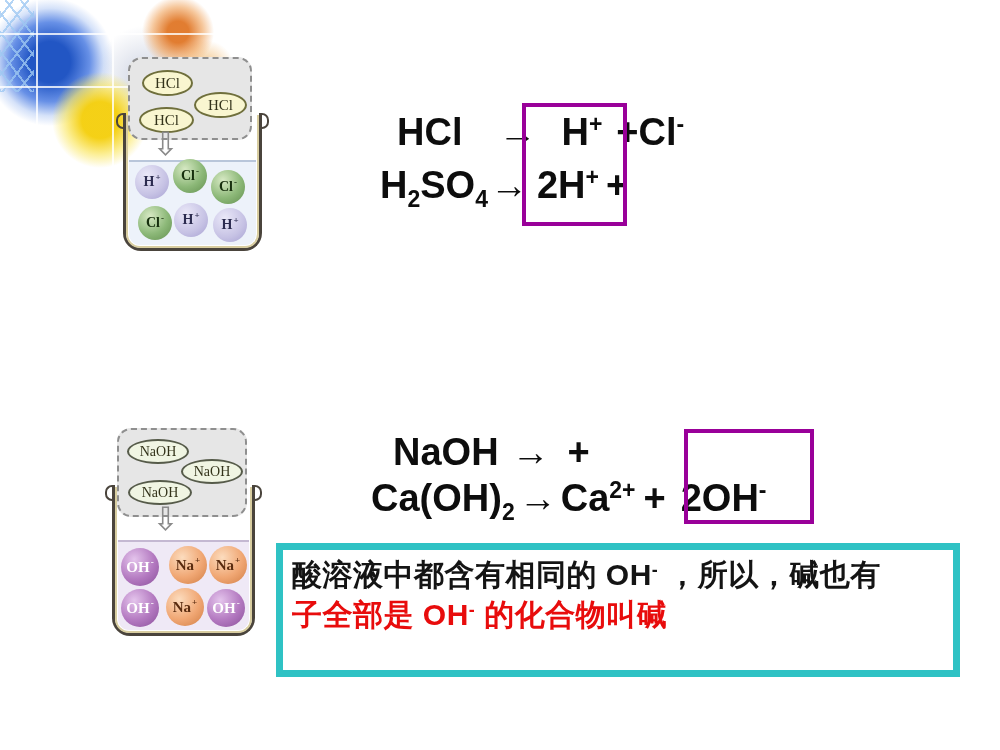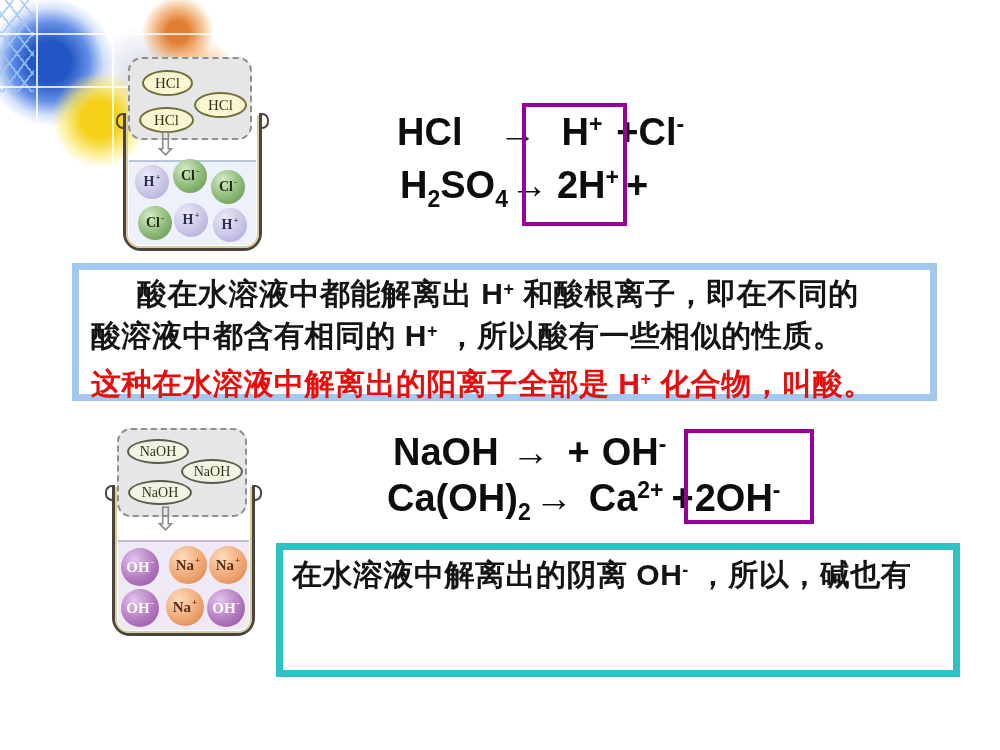--- a/index.html
+++ b/index.html
@@ -128,33 +128,28 @@
   </div>
   <div class="dn-arrow" style="left:152px;top:128px">⇩</div>
 
   <div class="eq" style="left:397px;top:110px">
     <span>HCl</span>
     <span style="margin-left:36px">→</span>
     <span style="margin-left:25px"><span>H</span><span class="sp">+</span></span>
     <span style="margin-left:14px">+</span>
     <span style=""><span>Cl</span><span class="sp">-</span></span>
   </div>
-  <div class="eq" style="left:400px;top:163px">
+  <div class="eq" style="left:380px;top:163px">
     <span><span>H</span><span class="sb">2</span><span>SO</span><span class="sb">4</span></span>
     <span style="margin-left:2px">→</span>
     <span style="margin-left:9px"><span>2H</span><span class="sp">+</span></span>
     <span style="margin-left:7px">+</span>
   </div>
   <div class="hl-box" style="left:522px;top:103px;width:97px;height:115px"></div>
 
-  <div class="note acid-note">
-    <p class="l1"><span>酸在水溶液中都能解离出 H</span><span class="nsup">+</span><span> 和酸根离子，即在不同的</span></p>
-    <p><span>酸溶液中都含有相同的 H</span><span class="nsup">+</span><span> ，所以酸有一些相似的性质。</span></p>
-    <p class="red l3"><span>这种在水溶液中解离出的阳离子全部是 H</span><span class="nsup">+</span><span> 化合物，叫酸。</span></p>
-  </div>
 
   <div class="beaker" style="left:112px;top:487px;width:137px;height:146px">
     <div class="glass"></div>
     <div class="liquid liquid-base" style="top:53px"></div>
     <div class="ion ion-lg ion-oh" style="left:6px;top:61px">
         <span>OH</span>
         <span class="ic">-</span>
       </div>
     <div class="ion ion-lg ion-na" style="left:54px;top:59px">
         <span>Na</span>
@@ -187,28 +182,28 @@
     <div class="mol mol-naoh" style="left:9px;top:50px;width:60px;height:21px">
         <span>NaOH</span>
       </div>
   </div>
   <div class="dn-arrow" style="left:152px;top:503px">⇩</div>
 
   <div class="eq" style="left:393px;top:430px">
     <span>NaOH</span>
     <span style="margin-left:13px">→</span>
     <span style="margin-left:18px">+</span>
-    <span style="margin-left:12px"><span>OH</span><span class="sp">-</span></span>
-  </div>
-  <div class="eq" style="left:387px;top:476px">
+  </div>
+  <div class="eq" style="left:371px;top:476px">
     <span><span>Ca(OH)</span><span class="sb">2</span></span>
     <span style="margin-left:4px">→</span>
-    <span style="margin-left:16px"><span>Ca</span><span class="sp">2+</span></span>
+    <span style="margin-left:4px"><span>Ca</span><span class="sp">2+</span></span>
     <span style="margin-left:8px">+</span>
-    <span style="margin-left:1px"><span>2OH</span><span class="sp">-</span></span>
+    <span style="margin-left:15px"><span>2OH</span><span class="sp">-</span></span>
   </div>
   <div class="hl-box" style="left:684px;top:429px;width:122px;height:87px"></div>
 
   <div class="note base-note">
-    <p><span>在水溶液中解离出的阴离 OH</span><span class="nsup">-</span><span> ，所以，碱也有</span></p>
+    <p><span>酸溶液中都含有相同的 OH</span><span class="nsup">-</span><span> ，所以，碱也有</span></p>
+    <p class="red"><span>子全部是 OH</span><span class="nsup">-</span><span> 的化合物叫碱</span></p>
   </div>
 
 </div>
 
 </body></html>

